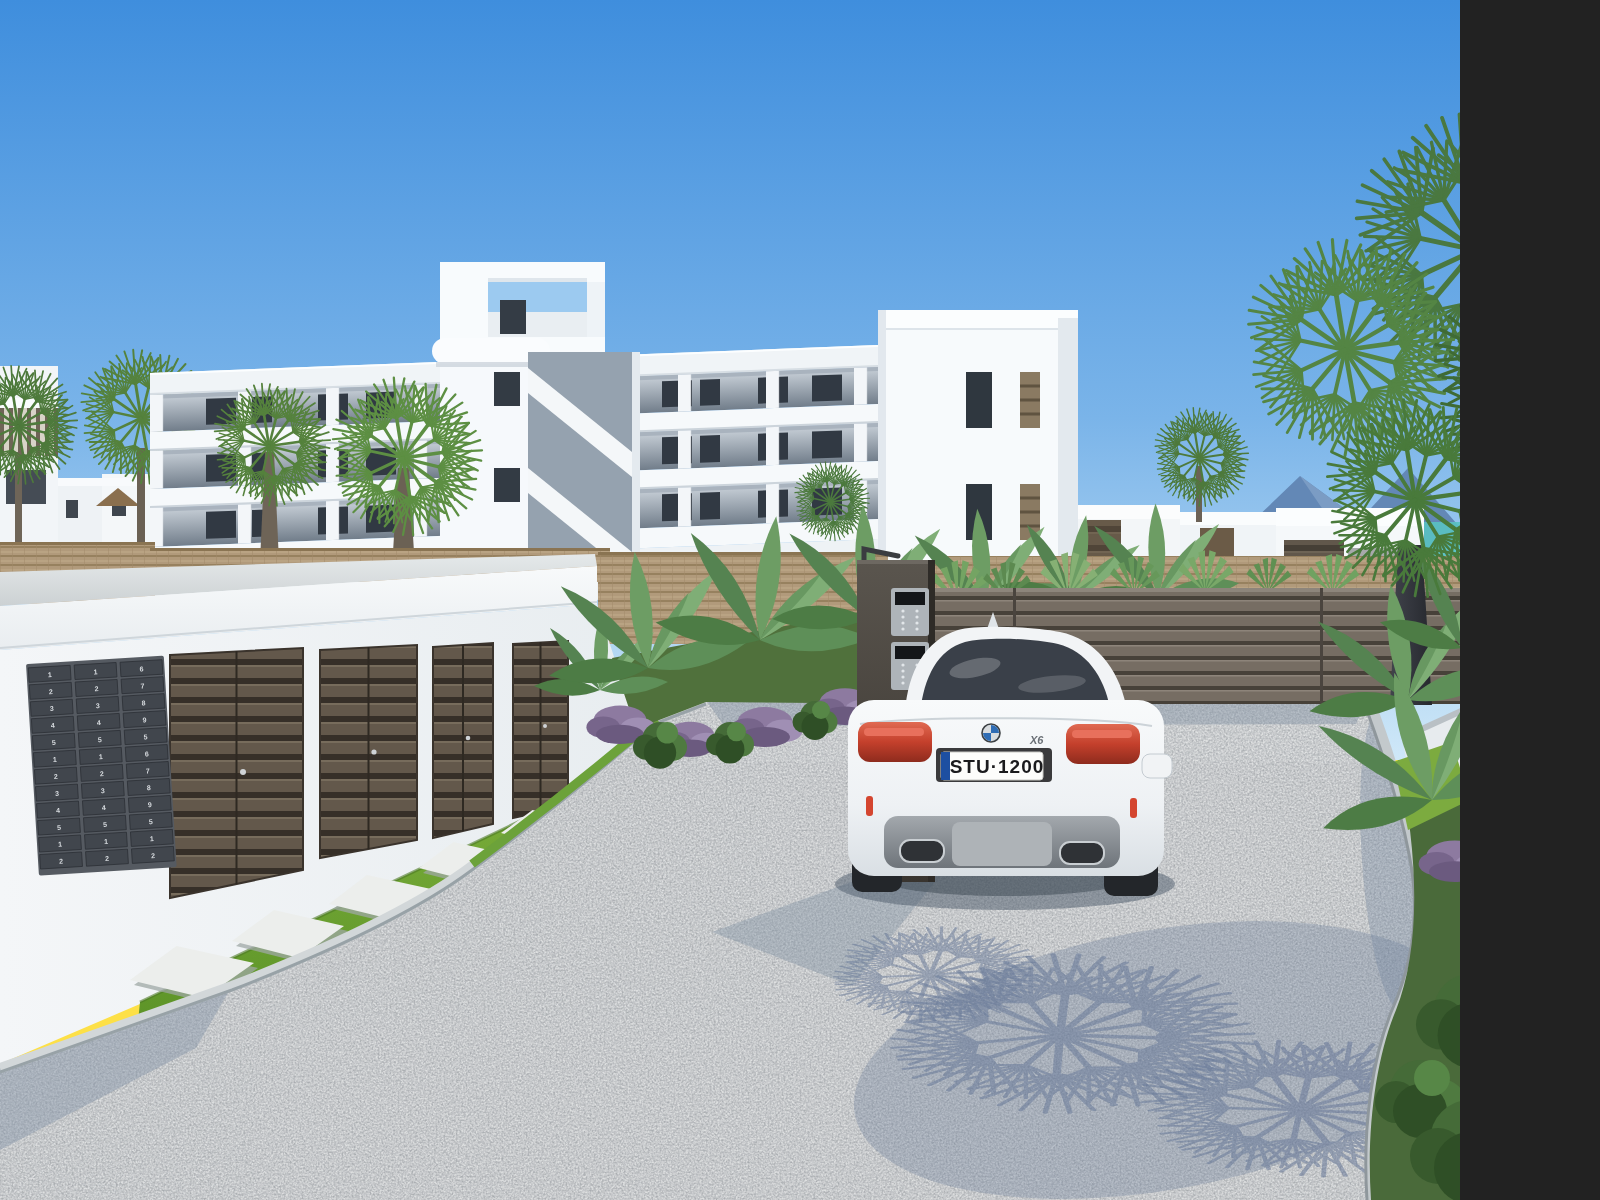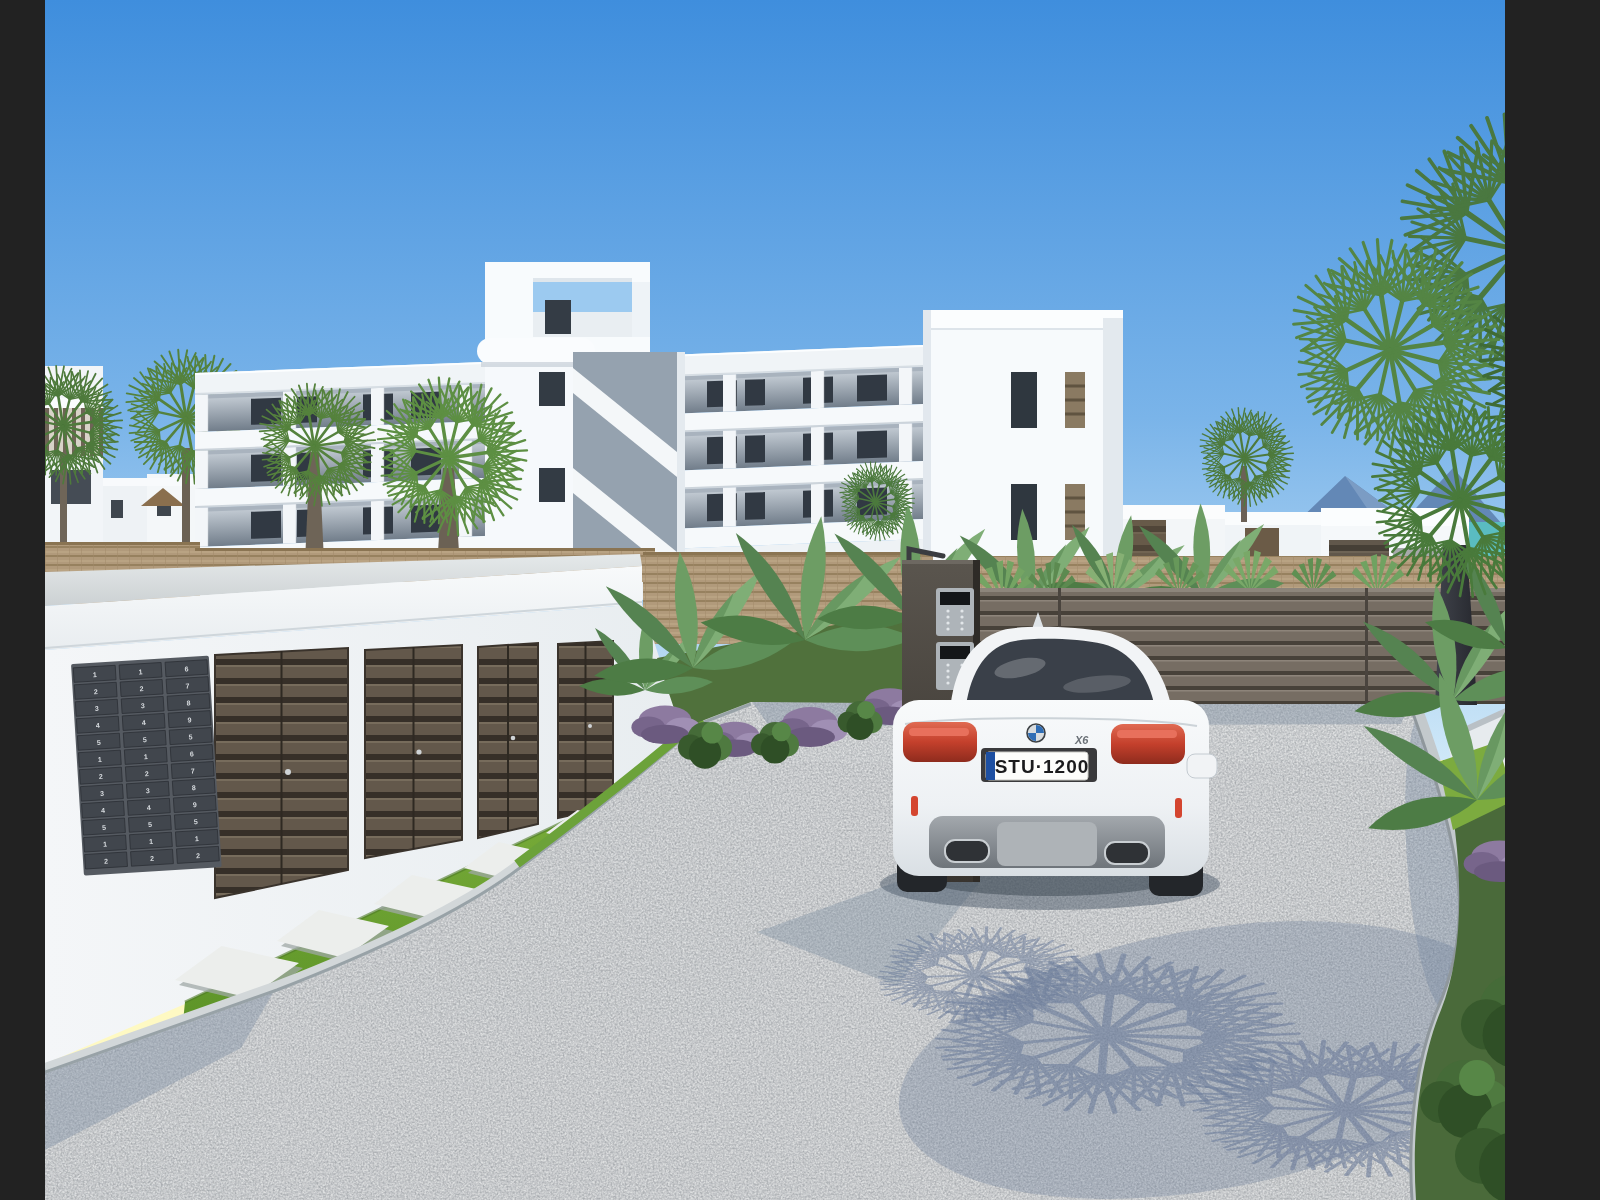--- a/index.html
+++ b/index.html
@@ -1,16 +1,16 @@
 <!DOCTYPE html>
 <html><head>
 <meta charset="utf-8">
 <style>
   html,body{margin:0;padding:0;background:#222;}
-  .stage{position:relative;width:1460px;height:1200px;overflow:hidden;background:#fef9c3;font-family:"Liberation Sans",sans-serif;margin-left:45px;}
+  .stage{position:relative;width:1460px;height:1200px;overflow:hidden;background:#fde047;font-family:"Liberation Sans",sans-serif;}
   .stage svg{position:absolute;left:0;top:0;}
   text{font-family:"Liberation Sans",sans-serif;}
   .mb-num{font-size:7px;font-weight:bold;fill:#d6dade;text-anchor:middle;}
   .plate-txt{font-size:19px;font-weight:bold;fill:#1b1b1d;letter-spacing:1px;text-anchor:middle;}
   .badge-txt{font-size:11px;font-weight:bold;font-style:italic;fill:#6a7076;}
 </style>
 </head>
 <body>
 
 <div class="stage">

